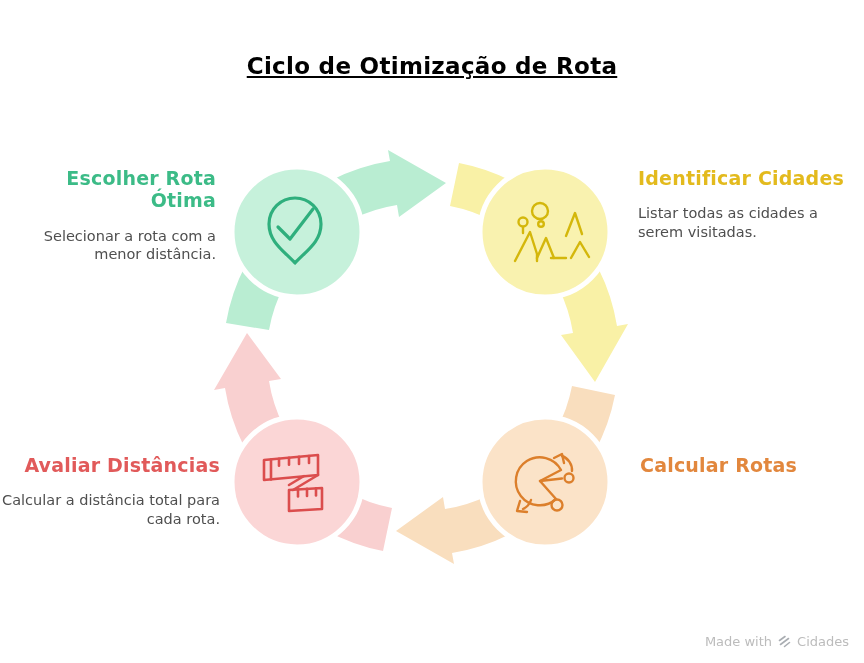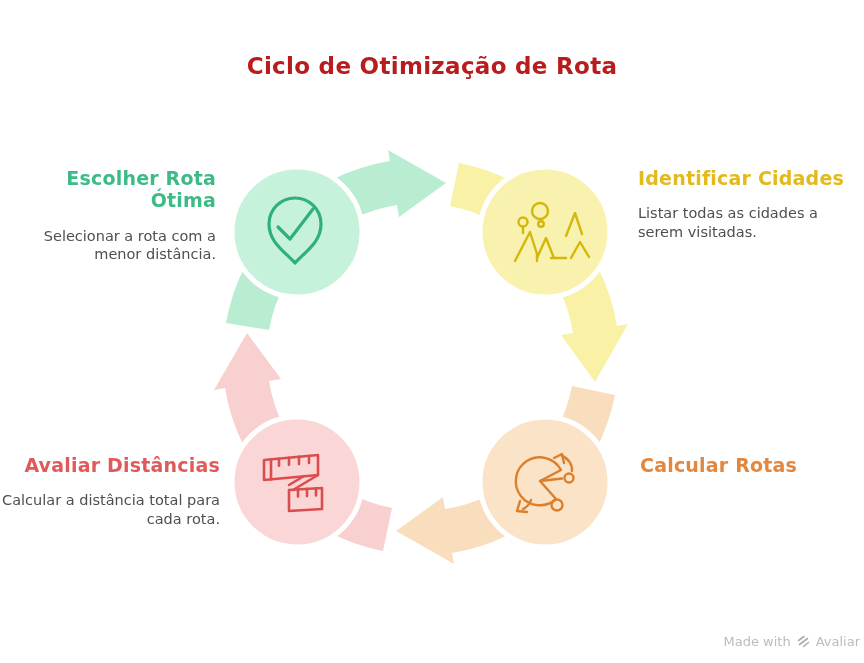--- a/index.html
+++ b/index.html
@@ -13,31 +13,31 @@
   }
   svg.diagram{position:absolute;top:0;left:0;}
   .step-text{position:absolute;}
   .step-text h2{margin:0;font-size:19px;line-height:1.18;font-weight:bold;letter-spacing:.2px;}
   .step-text p{margin:15px 0 0;font-size:14.5px;line-height:1.26;}
   .tl{left:22px;top:167px;width:194px;text-align:right;}
   .tr{left:638px;top:167px;width:214px;text-align:left;}
   .bl{left:-10px;top:454px;width:230px;text-align:right;}
   .br{left:640px;top:454px;width:222px;text-align:left;}
   .watermark{
-    position:absolute;right:4px;bottom:14px;display:flex;align-items:center;gap:5px;
+    position:absolute;right:15px;bottom:14px;display:flex;align-items:center;gap:5px;
     font-size:13px;cursor:pointer;
   }
   .watermark svg{display:block;}
 </style>
 </head>
 <body>
 
 <div class="stage">
 
-  <div class="title" style="color: #b91c1c;">Ciclo de Otimização de Rota</div>
+  <div class="title" style="color: #000000; text-decoration: underline;">Ciclo de Otimização de Rota</div>
 
   <svg class="diagram" width="864" height="663" viewBox="0 0 864 663">
 
     <path d="M226 323 A198 198 0 0 1 390 161 L388 150 L446 183 L399 217 L397 205 A154 154 0 0 0 269 330 Z" fill="#B9EDD2"></path>
     <path d="M459 163 A198 198 0 0 1 617 326 L628 324 L595 382 L561 335 L573 333 A154 154 0 0 0 450 206 Z" fill="#F9F1A6"></path>
     <path d="M615 395 A198 198 0 0 1 452 553 L454 564 L396 531 L443 497 L445 509 A154 154 0 0 0 572 386 Z" fill="#F9DEBE"></path>
     <path d="M383 551 A198 198 0 0 1 225 388 L214 390 L247 333 L281 379 L269 381 A154 154 0 0 0 392 508 Z" fill="#F9D0D0"></path>
 
     <circle cx="297" cy="232" r="65" stroke="#ffffff" stroke-width="5" fill="#C6F1DB"></circle>
     <circle cx="545" cy="232" r="65" stroke="#ffffff" stroke-width="5" fill="#F9F2AF"></circle>
@@ -107,16 +107,16 @@
     <p style="color: rgb(79, 79, 79);">Calcular a distância total para cada rota.</p>
   </div>
 
   <div class="watermark" style="color: rgb(188, 188, 188);">
     <span>Made with</span>
     <svg width="15" height="15" viewBox="0 0 15 15" fill="none" stroke="#A9ADB2" stroke-width="1.6" stroke-linecap="round">
       <path d="M2.5 6.5 L8 2.5"></path>
       <path d="M3.5 10.5 L11.5 4.5"></path>
       <path d="M7.5 12.5 L12.5 8.5"></path>
     </svg>
-    <span>Avaliar</span>
+    <span>Cidades</span>
   </div>
 
 </div>
 
 </body></html>

